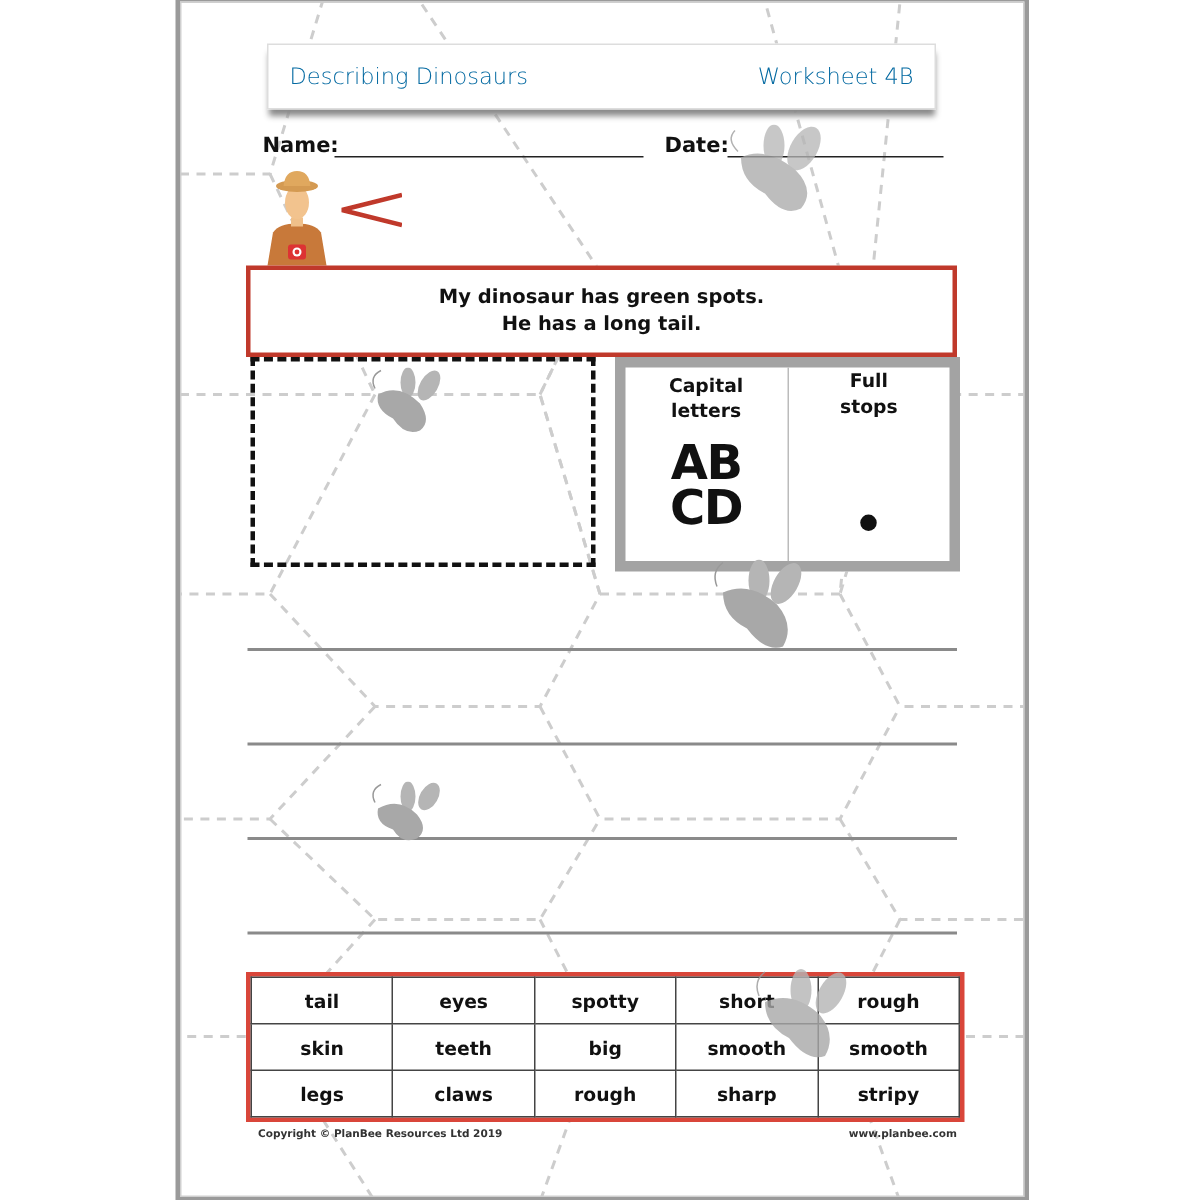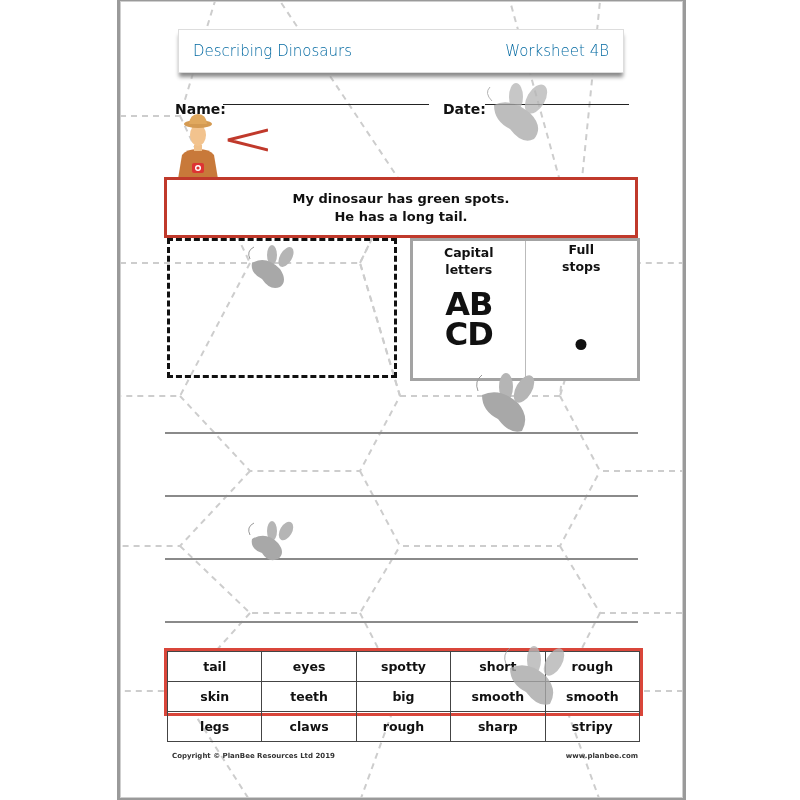--- a/index.html
+++ b/index.html
@@ -1,37 +1,37 @@
 <!DOCTYPE html>
 <html><head>
 <meta charset="utf-8">
 <style>
   html,body{margin:0;padding:0;background:#ffffff;}
   body{width:800px;height:800px;position:relative;overflow:hidden;font-family:"DejaVu Sans",sans-serif;color:#111;}
   .page{position:absolute;left:117px;top:-2px;width:563px;height:797px;background:#fff;border:3px solid #9a9a9a;box-shadow:inset 0 0 0 1px #cfcfcf;overflow:hidden;}
   .honeycomb{position:absolute;left:0;top:0;width:100%;height:100%;pointer-events:none;}
   .title-bar{position:absolute;left:58px;top:28px;width:446px;height:44px;background:#fff;border:1px solid #ddd;box-shadow:0 5px 4px -1px #8a8a8a;display:flex;align-items:center;justify-content:space-between;padding:0 14px;box-sizing:border-box;font-family:"DejaVu Sans",sans-serif;font-size:15px;color:#0369a1;font-weight:300;}
   .name-row{position:absolute;left:55px;top:88px;width:455px;height:20px;font-weight:bold;font-size:14px;font-family:"DejaVu Sans",sans-serif;}
-  .name-row .lbl{position:absolute;top:12px;}
+  .name-row .lbl{position:absolute;top:0;}
   .name-row .line{position:absolute;top:15px;border-bottom:1.5px solid #222;height:0;}
   .explorer{position:absolute;left:52px;top:110px;width:52px;height:68px;}
   .bubble{position:absolute;left:143px;top:114px;width:370px;height:48px;border:3px solid #c0392b;border-radius:8px;background:#fff;box-sizing:border-box;display:flex;align-items:center;justify-content:center;text-align:center;font-weight:bold;font-size:12.5px;line-height:18px;}
   .bubble-tail{position:absolute;left:106px;top:127px;width:42px;height:24px;}
   .examples{position:absolute;left:44px;top:176px;width:474px;height:61px;border:3px solid #c0392b;box-sizing:border-box;background:#fff;display:flex;flex-direction:column;align-items:center;justify-content:center;font-weight:bold;font-size:13px;line-height:18px;}
   .draw-box{position:absolute;left:47px;top:237px;width:230px;height:140px;border:3px dashed #111;box-sizing:border-box;}
-  .checklist{position:absolute;left:290px;top:237px;width:230px;height:143px;border:3px solid #a3a3a3;box-sizing:border-box;background:#fff;display:flex;}
+  .checklist{position:absolute;left:290px;top:237px;width:230px;height:143px;border:7px solid #a3a3a3;box-sizing:border-box;background:#fff;display:flex;}
   .checklist .col{flex:1;border-right:1px solid #bbb;position:relative;text-align:center;font-weight:bold;}
   .checklist .col:last-child{border-right:none;}
   .col .hdr{font-size:12.5px;line-height:17px;margin-top:3px;}
   .col-cap .big{position:absolute;left:0;right:0;top:48px;font-size:32px;line-height:30px;font-weight:bold;letter-spacing:-1px;}
   .col-stop .dot{position:absolute;left:50%;top:98px;width:11px;height:11px;background:#111;border-radius:50%;transform:translateX(-50%);}
   .col-finger .ex{position:absolute;left:0;right:0;top:58px;font-size:13px;}
   .col-finger .hand{position:absolute;left:20px;top:58px;width:36px;height:60px;}
   .write-line{position:absolute;left:45px;width:473px;height:0;border-top:2px solid #8a8a8a;}
-  .wordbank{position:absolute;left:44px;top:647px;width:479px;height:68px;border:3px solid #d9463a;box-sizing:border-box;background:#fff;}
+  .wordbank{position:absolute;left:44px;top:647px;width:479px;height:100px;border:3px solid #d9463a;box-sizing:border-box;background:#fff;}
   .wordbank table{width:100%;height:100%;border-collapse:collapse;table-layout:fixed;}
   .wordbank td{border:1px solid #444;text-align:center;font-weight:bold;font-size:12.5px;height:29px;padding:0;}
   .footer{position:absolute;top:751px;font-size:7px;font-weight:bold;color:#333;}
   .bee{position:absolute;pointer-events:none;}
 </style>
 </head>
 <body>
 
 <div class="page">
 

